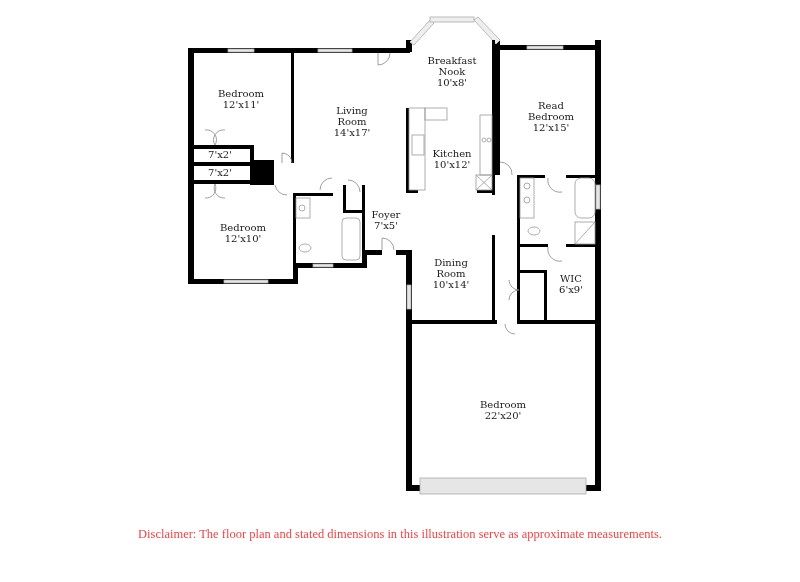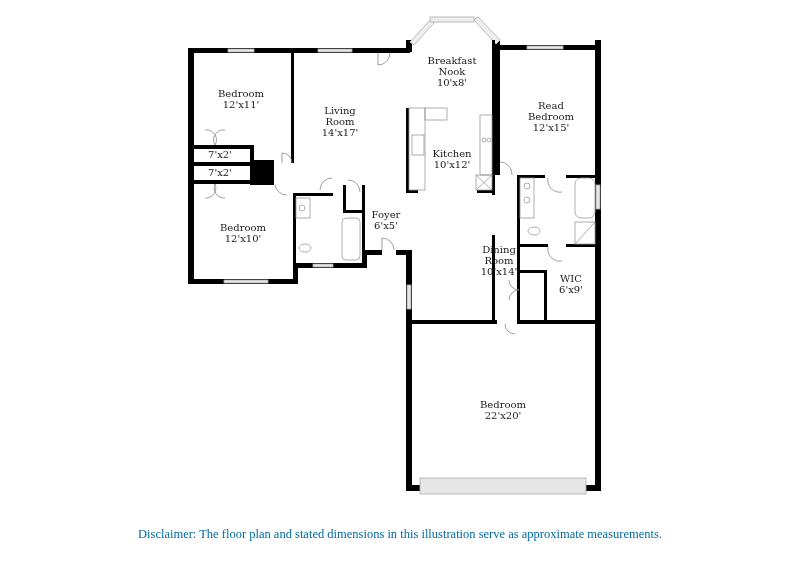--- a/index.html
+++ b/index.html
@@ -1,20 +1,20 @@
 <!DOCTYPE html>
 <html><head>
 <meta charset="utf-8">
 <style>
   html, body { margin:0; padding:0; background:#ffffff; }
   body { width:800px; height:582px; position:relative; overflow:hidden; font-family:"DejaVu Serif", serif; }
   #plan { position:absolute; left:0; top:0; }
   .lbl { position:absolute; text-align:center; font-family:"DejaVu Serif", serif; font-weight:normal; font-size:10px; line-height:11px; color:#1a1a1a; transform:translateX(-50%); white-space:nowrap; }
   .lbl span { display:block; }
-  .disclaimer { position:absolute; left:0; width:800px; top:527px; text-align:center; font-family:"Liberation Serif", serif; font-size:12.5px; line-height:15px; color:#0369a1; }
+  .disclaimer { position:absolute; left:0; width:800px; top:527px; text-align:center; font-family:"Liberation Serif", serif; font-size:12.5px; line-height:15px; color:#ef4444; }
   .disclaimer span { display:block; }
 </style>
 </head>
 <body>
 
 <svg id="plan" width="800" height="520" viewBox="0 0 800 520" xmlns="http://www.w3.org/2000/svg">
   <g fill="#000">
 
     <rect x="188" y="48" width="222" height="5"></rect>
 
@@ -138,44 +138,44 @@
 <div class="lbl" style="left:220px;top:149px;">
   <span>7'x2'</span>
 </div>
 <div class="lbl" style="left:220px;top:167px;">
   <span>7'x2'</span>
 </div>
 <div class="lbl" style="left:243px;top:222px;">
   <span>Bedroom</span>
     <span>12'x10'</span>
 </div>
-<div class="lbl" style="left:340px;top:105px;">
+<div class="lbl" style="left:352px;top:105px;">
   <span>Living</span>
     <span>Room</span>
     <span>14'x17'</span>
 </div>
 <div class="lbl" style="left:452px;top:55px;">
   <span>Breakfast</span>
     <span>Nook</span>
     <span>10'x8'</span>
 </div>
 <div class="lbl" style="left:452px;top:148px;">
   <span>Kitchen</span>
     <span>10'x12'</span>
 </div>
 <div class="lbl" style="left:551px;top:100px;">
   <span>Read</span>
     <span>Bedroom</span>
     <span>12'x15'</span>
 </div>
 <div class="lbl" style="left:386px;top:209px;">
   <span>Foyer</span>
-    <span>6'x5'</span>
+    <span>7'x5'</span>
 </div>
-<div class="lbl" style="left:451px;top:244px;margin-left:48px;">
+<div class="lbl" style="left:451px;top:257px;">
   <span>Dining</span>
     <span>Room</span>
     <span>10'x14'</span>
 </div>
 <div class="lbl" style="left:571px;top:273px;">
   <span>WIC</span>
     <span>6'x9'</span>
 </div>
 <div class="lbl" style="left:503px;top:399px;">
   <span>Bedroom</span>

